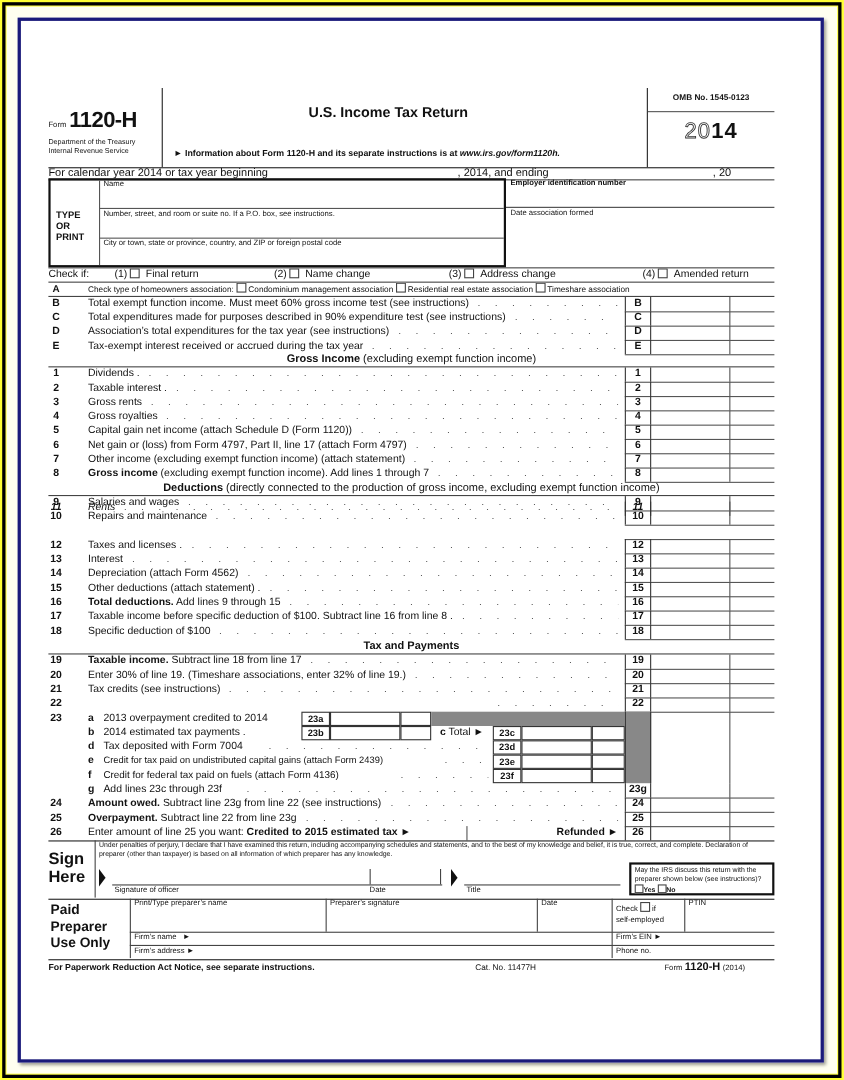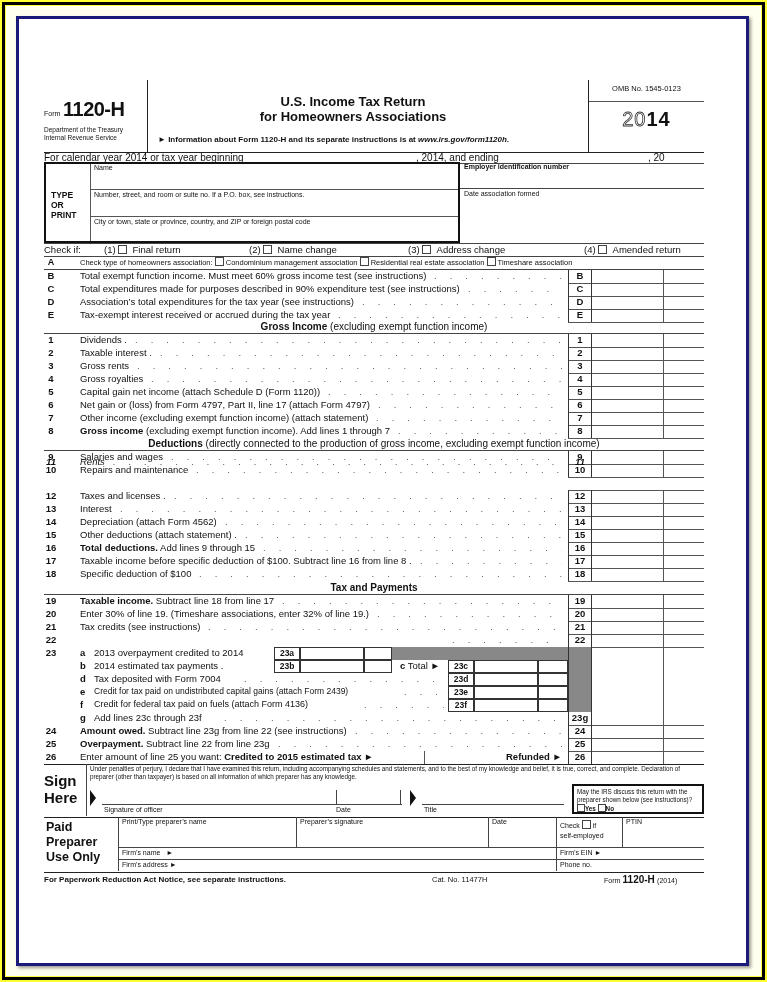--- a/index.html
+++ b/index.html
@@ -11,21 +11,21 @@
   .form { position: absolute; left: 44px; top: 80px; width: 660px; font-size: 9.5px; }
   .abs { position: absolute; }
   .hdr-left { position: absolute; left: 0; top: 0; width: 104px; height: 72px; border-right: 1.5px solid #222; }
   .form-word { font-size: 7px; }
   .form-num { font-size: 20px; font-weight: bold; letter-spacing: -0.5px; }
   .dept { position: absolute; left: 0; top: 46px; font-size: 6.5px; line-height: 8px; }
   .title { position: absolute; left: 104px; top: 14px; width: 410px; text-align: center; font-weight: bold; font-size: 13px; line-height: 15px; }
   .info-line { position: absolute; left: 114px; top: 55px; font-size: 8px; font-weight: bold; }
   .info-line i { font-style: italic; }
   .omb-box { position: absolute; left: 544px; top: 0; width: 116px; height: 72px; border-left: 1.5px solid #222; }
-  .omb { font-size: 7.5px; text-align: center; padding-top: 4px; height: 22px; border-bottom: 1px solid #555; }
+  .omb { font-size: 7.5px; text-align: center; padding-top: 4px; height: 22px; border-bottom: 1px solid #555; font-weight: bold; }
   .year { text-align: center; font-size: 20px; font-weight: bold; padding-top: 6px; letter-spacing: 1px; }
   .year .hollow { color: #fff; -webkit-text-stroke: 0.8px #333; font-weight: normal; }
   .hline { position: absolute; left: 0; width: 660px; border-top: 1px solid #444; }
   .hline.thick { border-top: 1.5px solid #222; }
   .row-text { position: absolute; white-space: nowrap; }
   .name-box { position: absolute; left: 0; top: 82px; width: 416px; height: 81px; border: 2.5px solid #111; }
   .tp-label { position: absolute; left: 5px; top: 26px; font-size: 8.5px; font-weight: bold; line-height: 10px; }
   .tp-divider { position: absolute; left: 44px; top: 0; height: 100%; border-left: 1px solid #555; }
   .small { font-size: 7px; }
   .nb-line { position: absolute; left: 44px; width: 368px; border-top: 1px solid #555; }
@@ -60,21 +60,20 @@
       <span class="form-word">Form</span>
       <span class="form-num">1120-H</span>
     </div>
     <div class="dept">
       <div>Department of the Treasury</div>
       <div>Internal Revenue Service</div>
     </div>
   </div>
   <div class="title">
     <div>U.S. Income Tax Return</div>
-    <div>for Homeowners Associations</div>
   </div>
   <div class="info-line">
     <span>► Information about Form 1120-H and its separate instructions is at </span><i>www.irs.gov/form1120h.</i>
   </div>
   <div class="omb-box">
     <div class="omb">OMB No. 1545-0123</div>
     <div class="year"><span class="hollow">20</span><span>14</span></div>
   </div>
 
   <div class="hline thick" style="top:72px;"></div>

